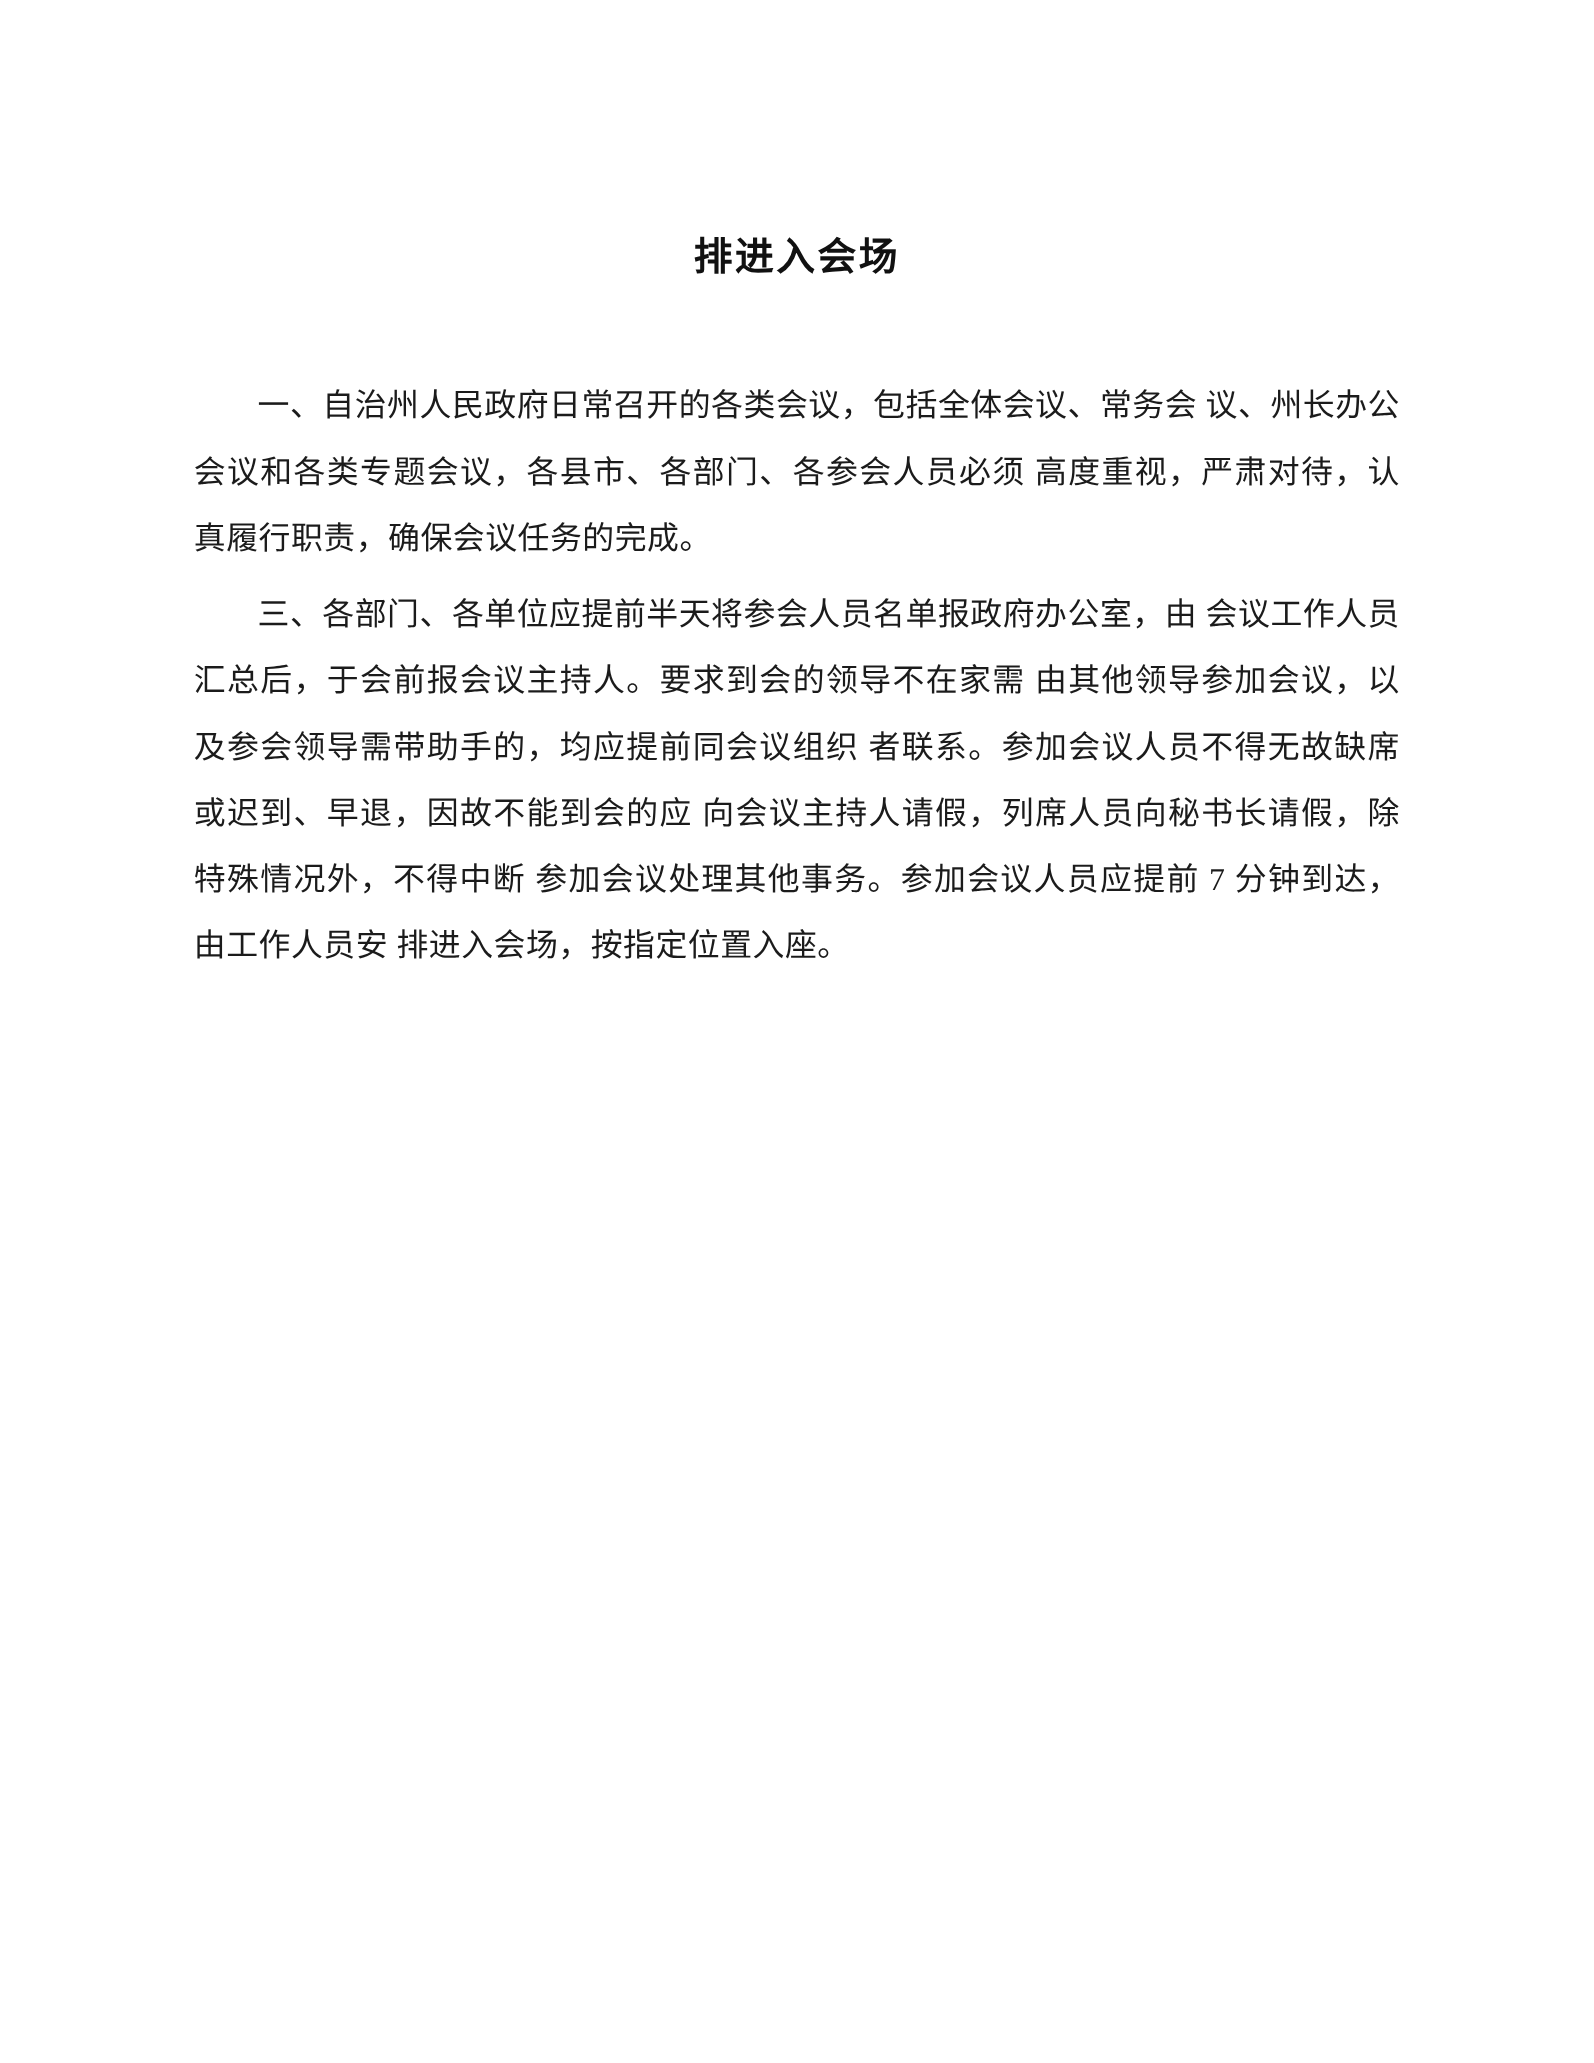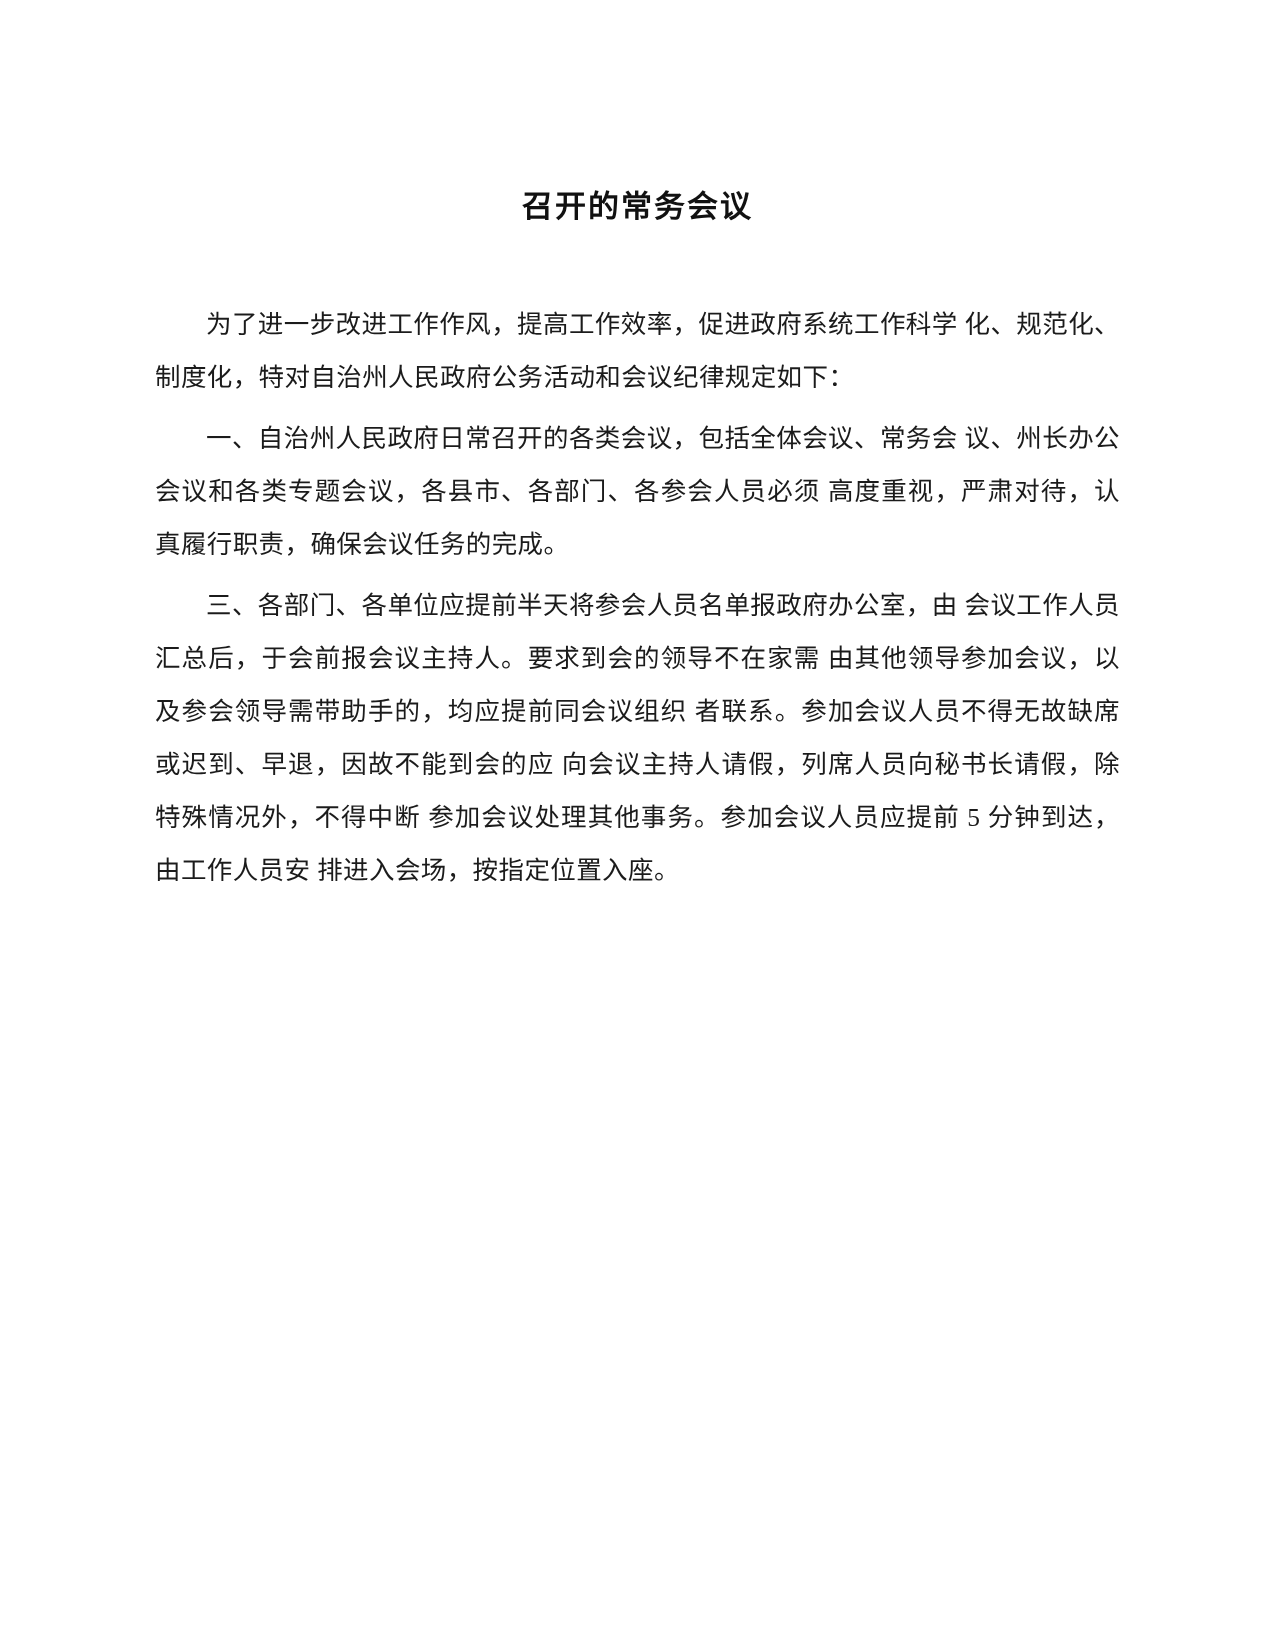--- a/index.html
+++ b/index.html
@@ -48,21 +48,20 @@
   }
   .para:last-child {
     margin-bottom: 0;
   }
 </style>
 </head>
 <body>
 
 <div class="page">
 
-  <h1 class="doc-title">召开的常务会议</h1>
+  <h1 class="doc-title">排进入会场</h1>
 
   <div class="body-text">
-    <p class="para">为了进一步改进工作作风，提高工作效率，促进政府系统工作科学 化、规范化、制度化，特对自治州人民政府公务活动和会议纪律规定如下：</p>
     <p class="para">一、自治州人民政府日常召开的各类会议，包括全体会议、常务会 议、州长办公会议和各类专题会议，各县市、各部门、各参会人员必须 高度重视，严肃对待，认真履行职责，确保会议任务的完成。</p>
-    <p class="para">三、各部门、各单位应提前半天将参会人员名单报政府办公室，由 会议工作人员汇总后，于会前报会议主持人。要求到会的领导不在家需 由其他领导参加会议，以及参会领导需带助手的，均应提前同会议组织 者联系。参加会议人员不得无故缺席或迟到、早退，因故不能到会的应 向会议主持人请假，列席人员向秘书长请假，除特殊情况外，不得中断 参加会议处理其他事务。参加会议人员应提前 5 分钟到达，由工作人员安 排进入会场，按指定位置入座。</p>
+    <p class="para">三、各部门、各单位应提前半天将参会人员名单报政府办公室，由 会议工作人员汇总后，于会前报会议主持人。要求到会的领导不在家需 由其他领导参加会议，以及参会领导需带助手的，均应提前同会议组织 者联系。参加会议人员不得无故缺席或迟到、早退，因故不能到会的应 向会议主持人请假，列席人员向秘书长请假，除特殊情况外，不得中断 参加会议处理其他事务。参加会议人员应提前 7 分钟到达，由工作人员安 排进入会场，按指定位置入座。</p>
   </div>
 
 </div>
 
 </body></html>

